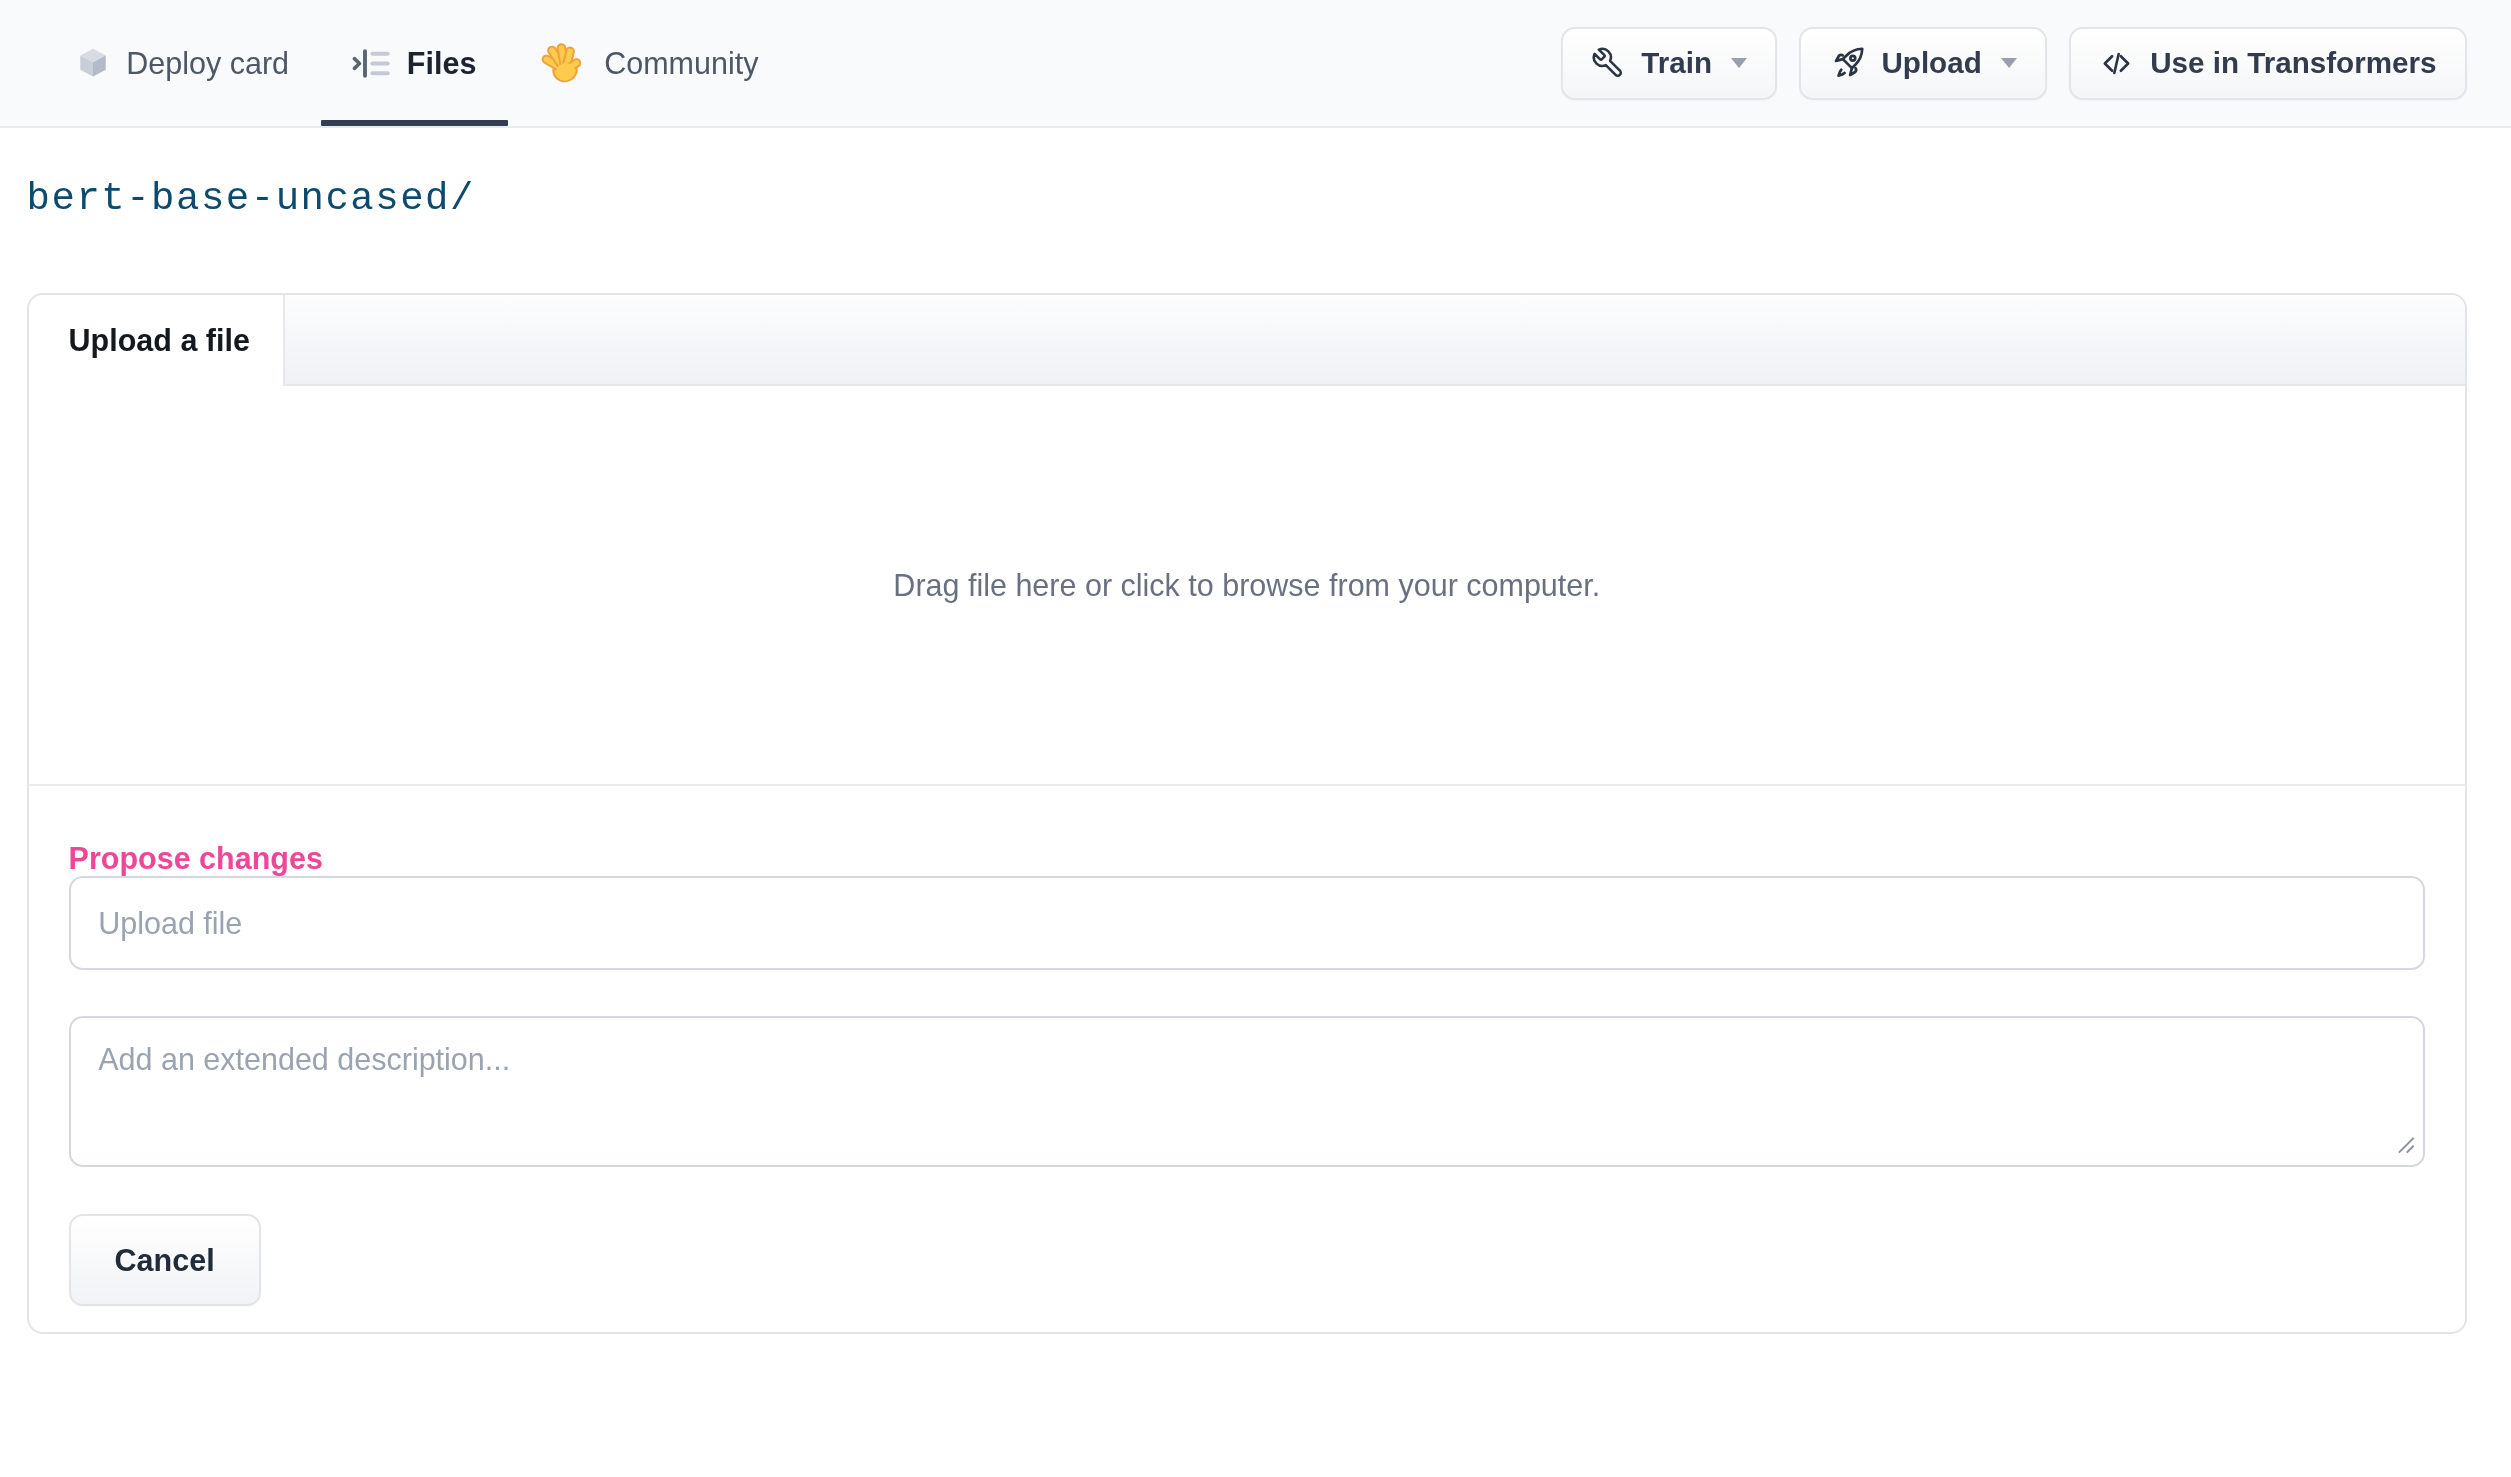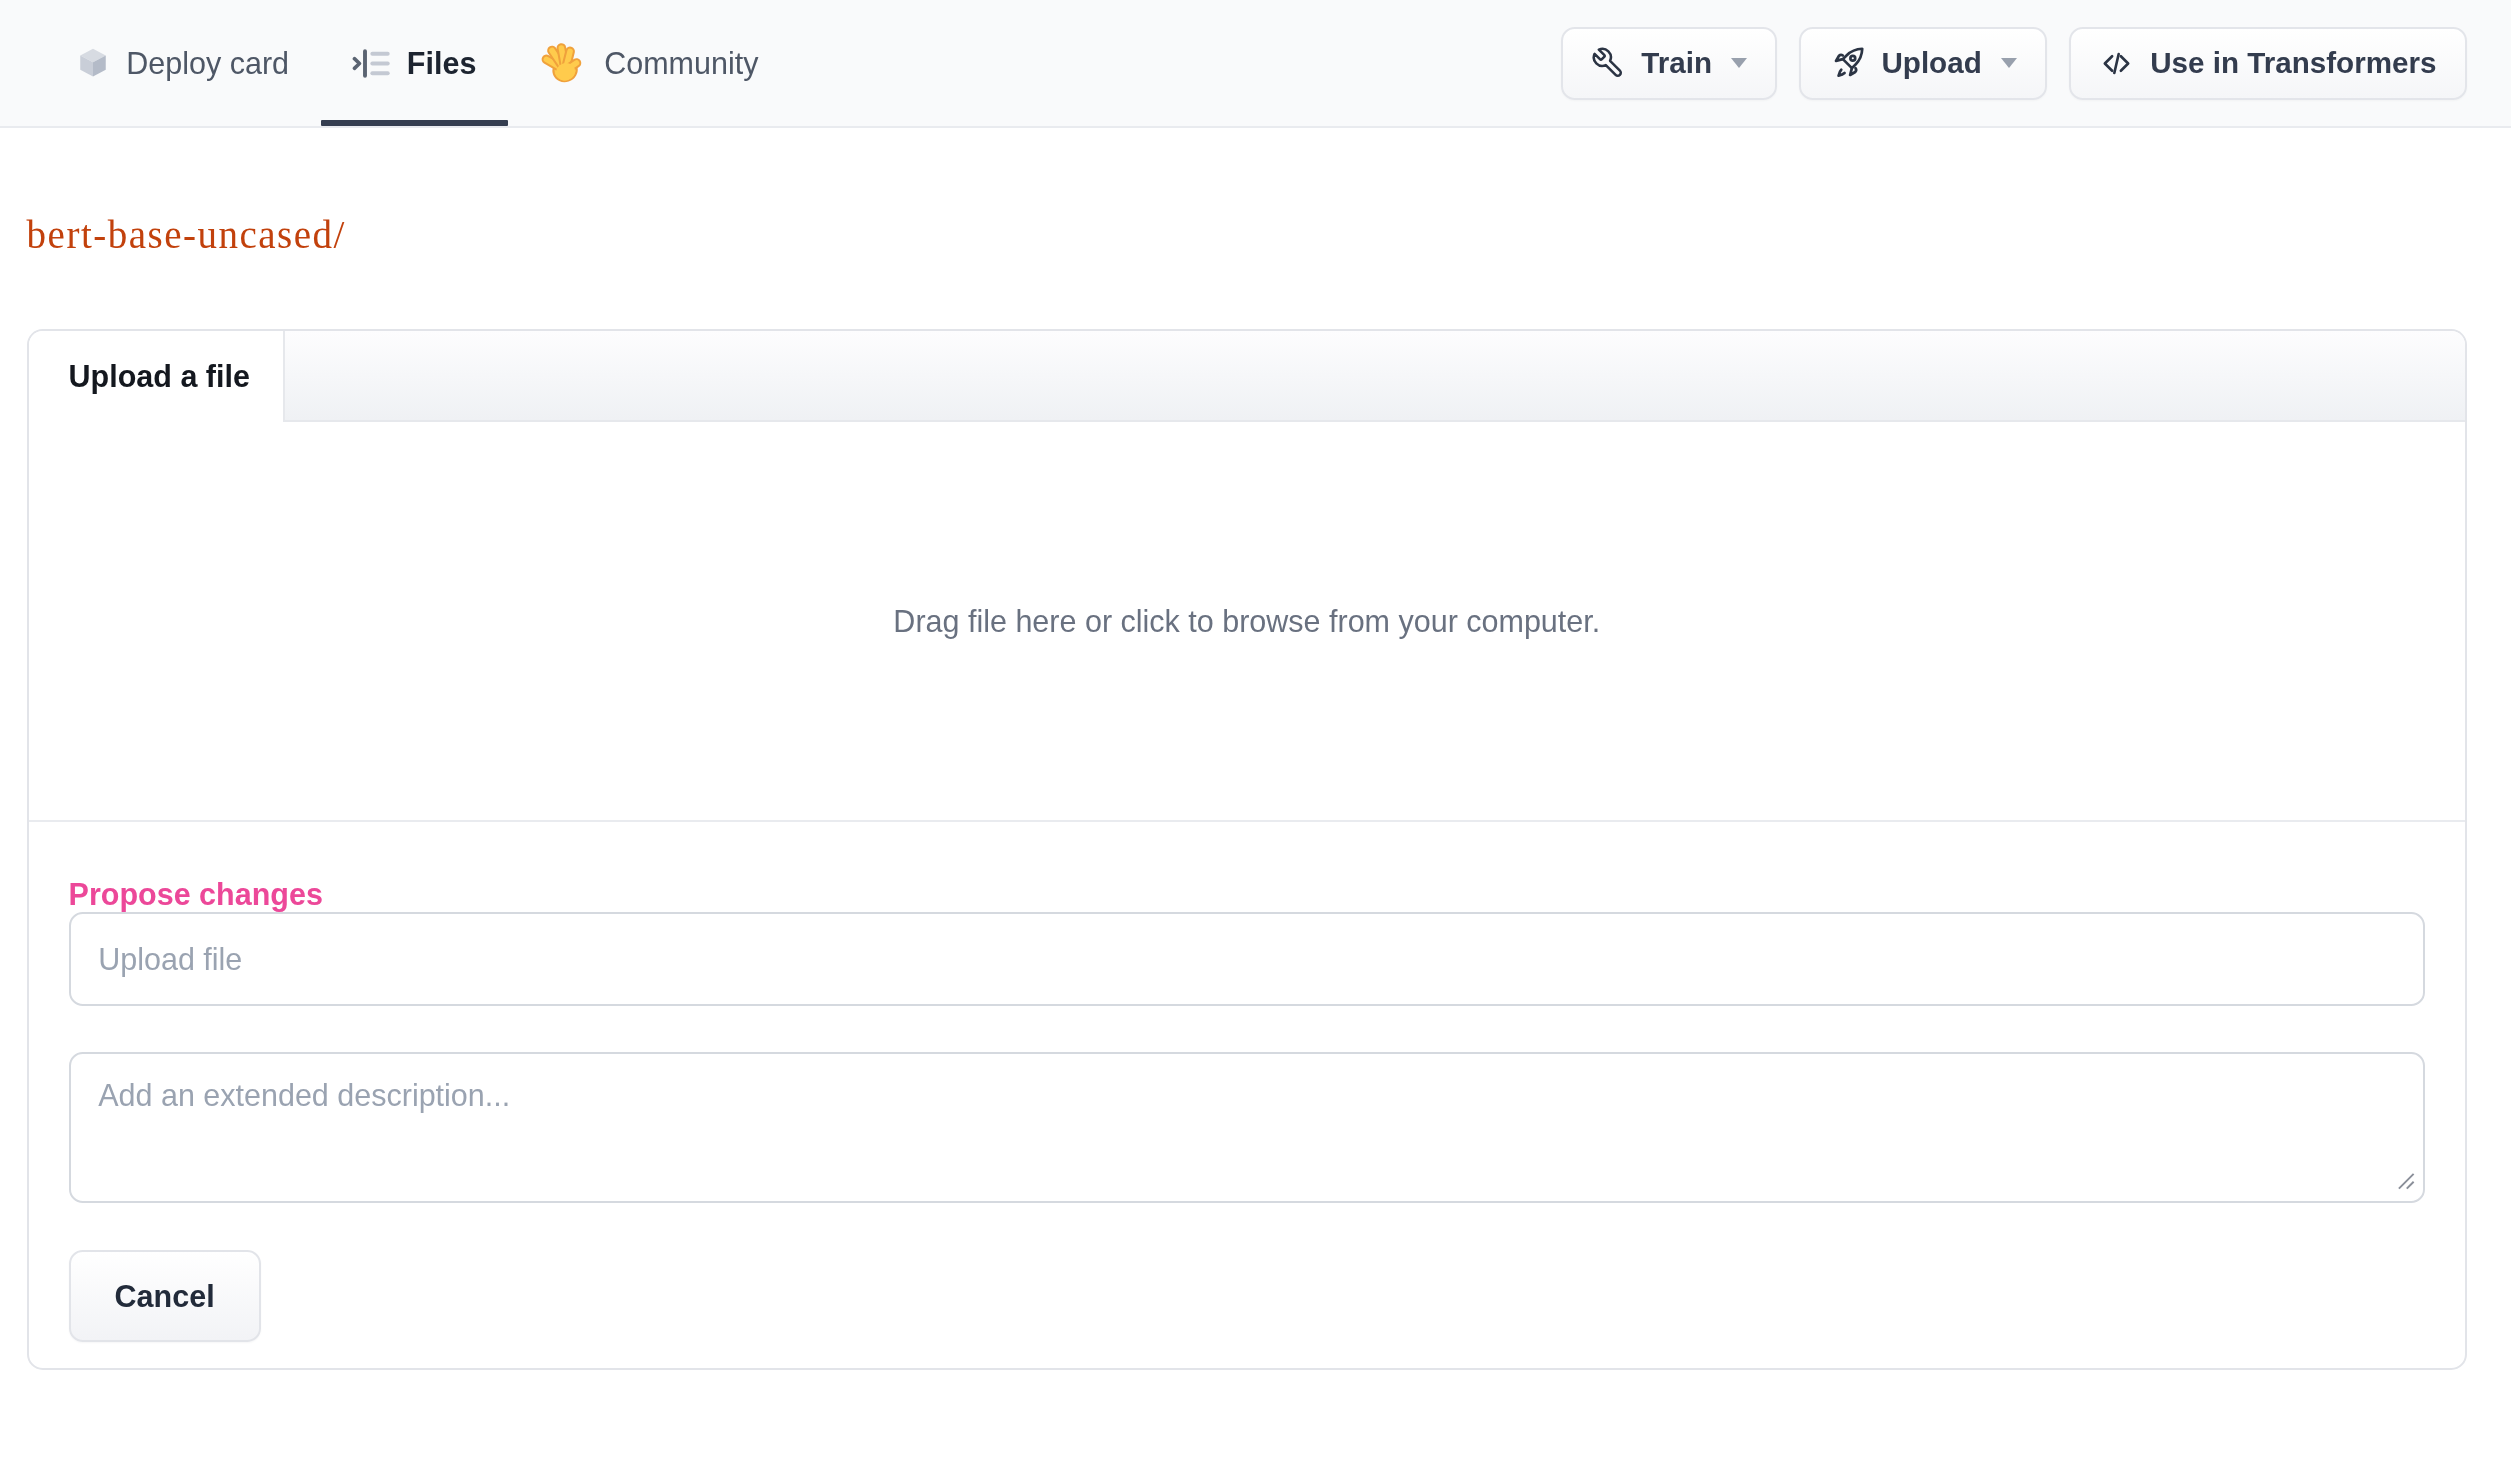--- a/index.html
+++ b/index.html
@@ -10,21 +10,21 @@
   .nav-left { display:flex; align-items:stretch; }
   .nav-tab { display:flex; align-items:center; gap:15.8px; padding:0 31.5px; position:relative; font-size:30.5px; color:#4e5766; cursor:pointer; white-space:nowrap; }
   .nav-tab.active { color:#1d2430; font-weight:700; }
   .tab-underline { position:absolute; left:0; right:0; bottom:0; height:5.9px; background:#353e50; border-radius:1px; }
   .nav-right { margin-left:auto; display:flex; align-items:center; gap:21.7px; }
   .btn { height:73px; display:inline-flex; align-items:center; gap:15.8px; padding:0 28.6px; background:linear-gradient(180deg,#ffffff 0%,#f5f6f8 100%); border:2px solid #e3e5ea; border-radius:13.8px; font-size:29.6px; font-weight:600; color:#333c4e; cursor:pointer; box-shadow:0 1px 2px rgba(16,24,40,.03); white-space:nowrap; }
   .caret { width:0; height:0; border-left:8.9px solid transparent; border-right:8.9px solid transparent; border-top:10.8px solid #98a0ad; margin-left:3px; }
 
   
   .main { margin:0 45px 0 26.6px; }
-  .repo-title { display:inline-block; margin-top:84px; font-family:Liberation Serif, serif; font-size:39px; letter-spacing:1.5px; color:#c2410c; line-height:46px; cursor:pointer; }
+  .repo-title { display:inline-block; margin-top:48px; font-family:Liberation Mono, monospace; font-size:39px; letter-spacing:1.5px; color:#0c4a6e; line-height:46px; cursor:pointer; }
 
   .card { margin-top:71px; border:2px solid #e2e4e9; border-radius:15.8px; overflow:hidden; background:#fff; }
   .tabstrip { display:flex; height:91px; }
   .tab-active { width:256px; background:#ffffff; border-right:2px solid #e6e8ec; display:flex; align-items:center; padding-left:40px; font-size:30.5px; font-weight:700; color:#14181f; cursor:pointer; }
   .tabstrip-filler { flex:1; background:linear-gradient(180deg,#fdfdfe 0%,#eff1f4 100%); border-bottom:2px solid #e6e8ec; }
 
   .dropzone { height:398px; display:flex; align-items:center; justify-content:center; background:#ffffff; cursor:pointer; }
   .dropzone-text { font-size:30.5px; color:#697180; }
 
   .propose { border-top:2px solid #e9ebef; padding:55px 40px 25.6px 40px; }

